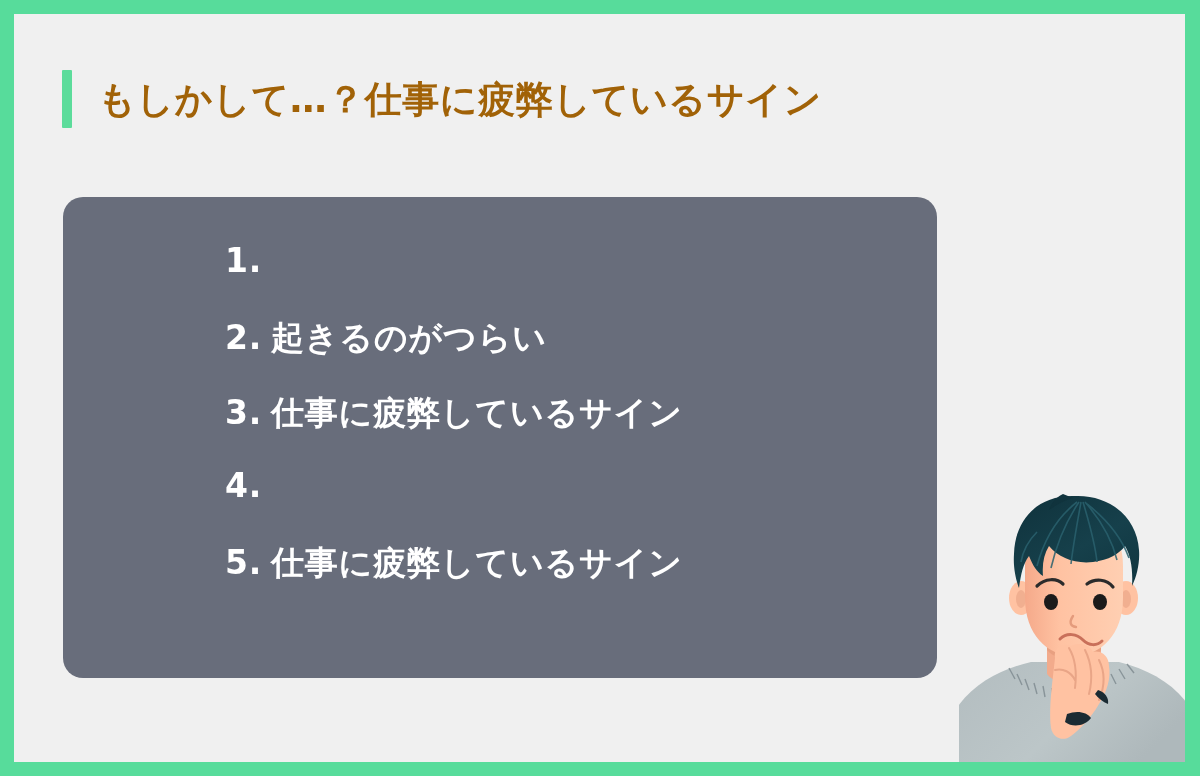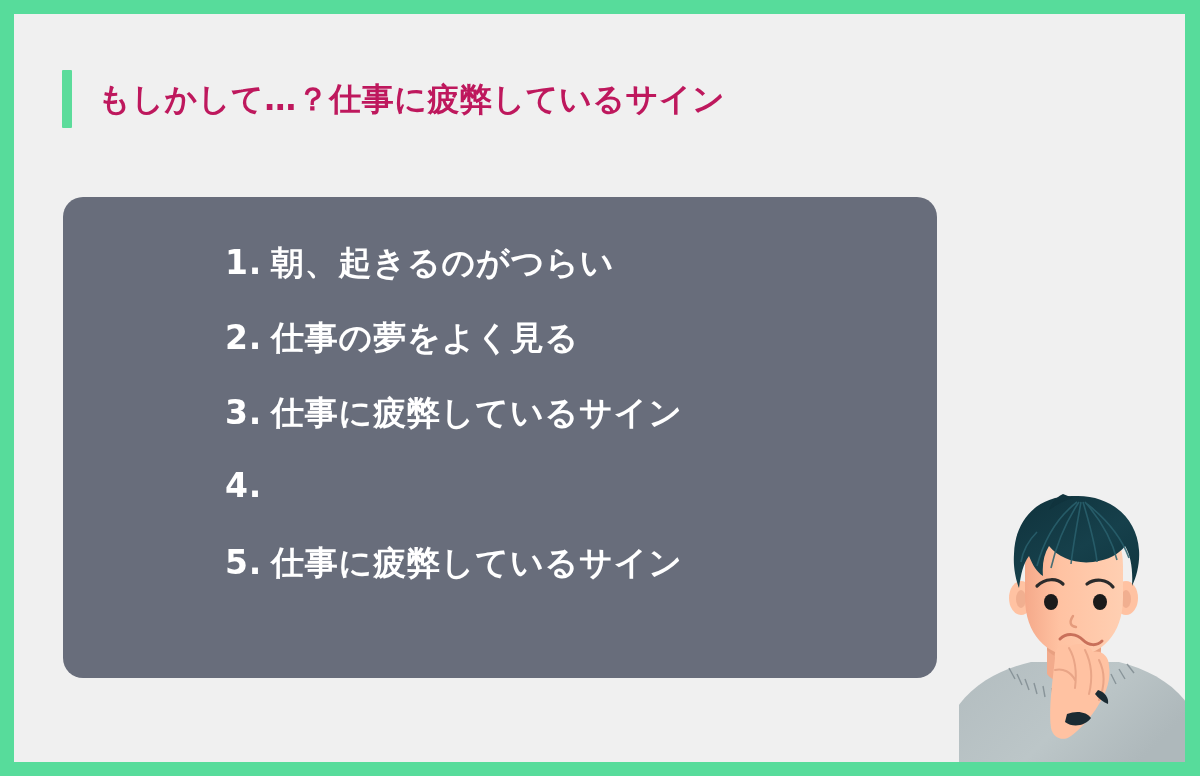--- a/index.html
+++ b/index.html
@@ -43,23 +43,23 @@
     height:62px;
   }
   .title-bar {
     width:10px;
     height:58px;
     background:#5cdc9b;
     flex:0 0 auto;
     border-radius:1px;
   }
   .title-text {
-    font-size:32px;
+    font-size:37px;
     font-weight:700;
-    color:#be185d;
+    color:#a16207;
     letter-spacing:0.5px;
     white-space:nowrap;
     line-height:1;
   }
 
   
   .card {
     position:absolute;
     left:49px;
     top:183px;
@@ -119,26 +119,25 @@
     <div class="title-row">
       <div class="title-bar"></div>
       <h1 class="title-text">もしかして…？仕事に疲弊しているサイン</h1>
     </div>
 
     <div class="card">
       <ul class="list">
 
         <li class="list-item">
           <span class="item-num">1.</span>
-          <span class="item-text">朝、起きるのがつらい</span>
         </li>
 
         <li class="list-item">
           <span class="item-num">2.</span>
-          <span class="item-text">仕事の夢をよく見る</span>
+          <span class="item-text">起きるのがつらい</span>
         </li>
 
         <li class="list-item">
           <span class="item-num">3.</span>
           <span class="item-text">仕事に疲弊しているサイン</span>
         </li>
 
         <li class="list-item">
           <span class="item-num">4.</span>
         </li>

